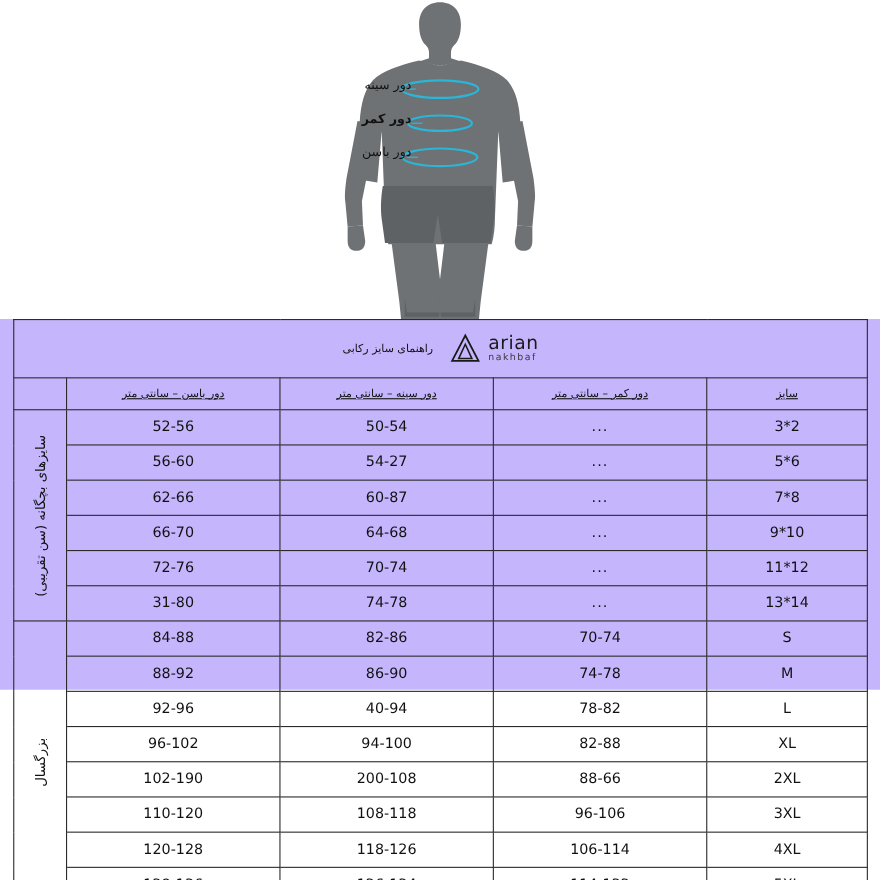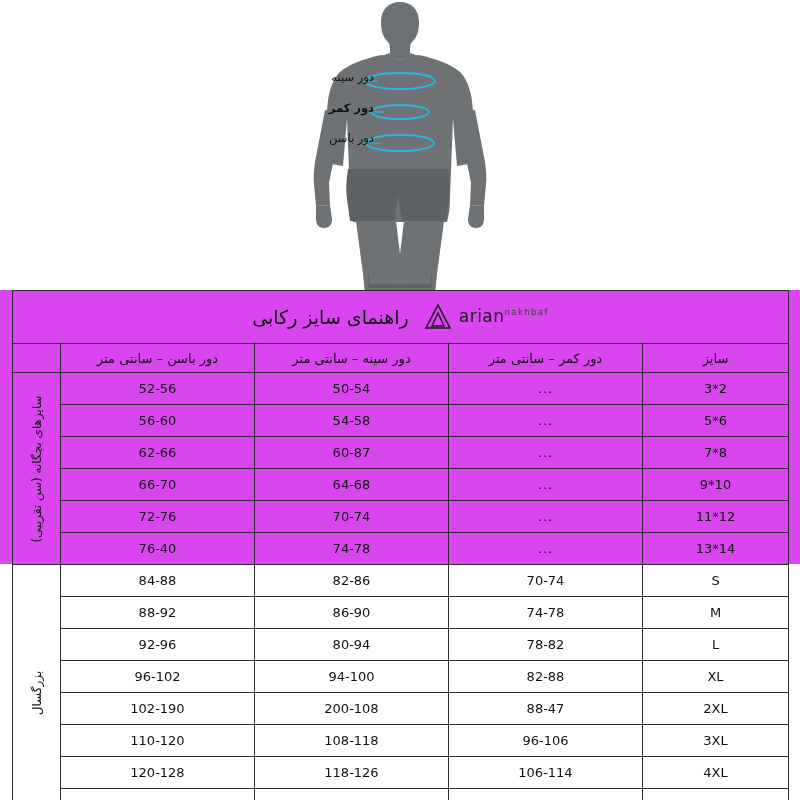--- a/index.html
+++ b/index.html
@@ -11,22 +11,22 @@
     width: 800px;
     height: 800px;
     font-family: "DejaVu Sans", "Liberation Sans", sans-serif;
     color: #1a1a1a;
     overflow: hidden;
   }
 
   #page {
     position: relative;
     width: 800px;
-    height: 564px;
-    background: #d946ef;
+    height: 627px;
+    background: #c4b5fd;
   }
 
   
   #figure-area {
     position: relative;
     width: 800px;
     height: 290px;
     background: #ffffff;
   }
 
@@ -76,49 +76,50 @@
     position: relative;
   }
   .title-inner {
     display: flex;
     align-items: center;
     justify-content: center;
     gap: 14px;
     height: 52px;
   }
   .title-text {
-    font-size: 19px;
+    font-size: 10px;
     direction: rtl;
   }
   .brand {
     display: flex;
     align-items: center;
     gap: 6px;
   }
   .brand-name {
     display: flex;
-    flex-direction: row;
+    flex-direction: column;
     line-height: 1.05;
     align-items: flex-start;
   }
   .brand-main {
     font-size: 17px;
     letter-spacing: 0.5px;
     color: #1a1a1a;
   }
   .brand-sub {
     font-size: 8.5px;
     letter-spacing: 1.4px;
     color: #3a3a3a;
   }
 
   .head-row td {
     height: 28px;
-    font-size: 13px;
+    font-size: 10px;
     direction: rtl;
+    text-decoration: underline;
   }
 
   .data-row td {
     height: 31px;
   }
 
   .side-cell {
     width: 48px;
     position: relative;
   }
@@ -233,21 +234,21 @@
           <td class="side-cell" rowspan="6">
             <span class="side-rot">سایزهای بچگانه (سن تقریبی)</span>
           </td>
           <td>52-56</td>
           <td>50-54</td>
           <td class="dots">...</td>
           <td>3*2</td>
         </tr>
         <tr class="data-row">
           <td>56-60</td>
-          <td>54-58</td>
+          <td>54-27</td>
           <td class="dots">...</td>
           <td>5*6</td>
         </tr>
         <tr class="data-row">
           <td>62-66</td>
           <td>60-87</td>
           <td class="dots">...</td>
           <td>7*8</td>
         </tr>
         <tr class="data-row">
@@ -256,21 +257,21 @@
           <td class="dots">...</td>
           <td>9*10</td>
         </tr>
         <tr class="data-row">
           <td>72-76</td>
           <td>70-74</td>
           <td class="dots">...</td>
           <td>11*12</td>
         </tr>
         <tr class="data-row">
-          <td>76-40</td>
+          <td>31-80</td>
           <td>74-78</td>
           <td class="dots">...</td>
           <td>13*14</td>
         </tr>
 
         <tr class="data-row">
           <td class="side-cell" rowspan="8">
             <span class="side-rot">بزرگسال</span>
           </td>
           <td>84-88</td>
@@ -279,34 +280,34 @@
           <td>S</td>
         </tr>
         <tr class="data-row">
           <td>88-92</td>
           <td>86-90</td>
           <td>74-78</td>
           <td>M</td>
         </tr>
         <tr class="data-row">
           <td>92-96</td>
-          <td>80-94</td>
+          <td>40-94</td>
           <td>78-82</td>
           <td>L</td>
         </tr>
         <tr class="data-row">
           <td>96-102</td>
           <td>94-100</td>
           <td>82-88</td>
           <td>XL</td>
         </tr>
         <tr class="data-row">
           <td>102-190</td>
           <td>200-108</td>
-          <td>88-47</td>
+          <td>88-66</td>
           <td>2XL</td>
         </tr>
         <tr class="data-row">
           <td>110-120</td>
           <td>108-118</td>
           <td>96-106</td>
           <td>3XL</td>
         </tr>
         <tr class="data-row">
           <td>120-128</td>

